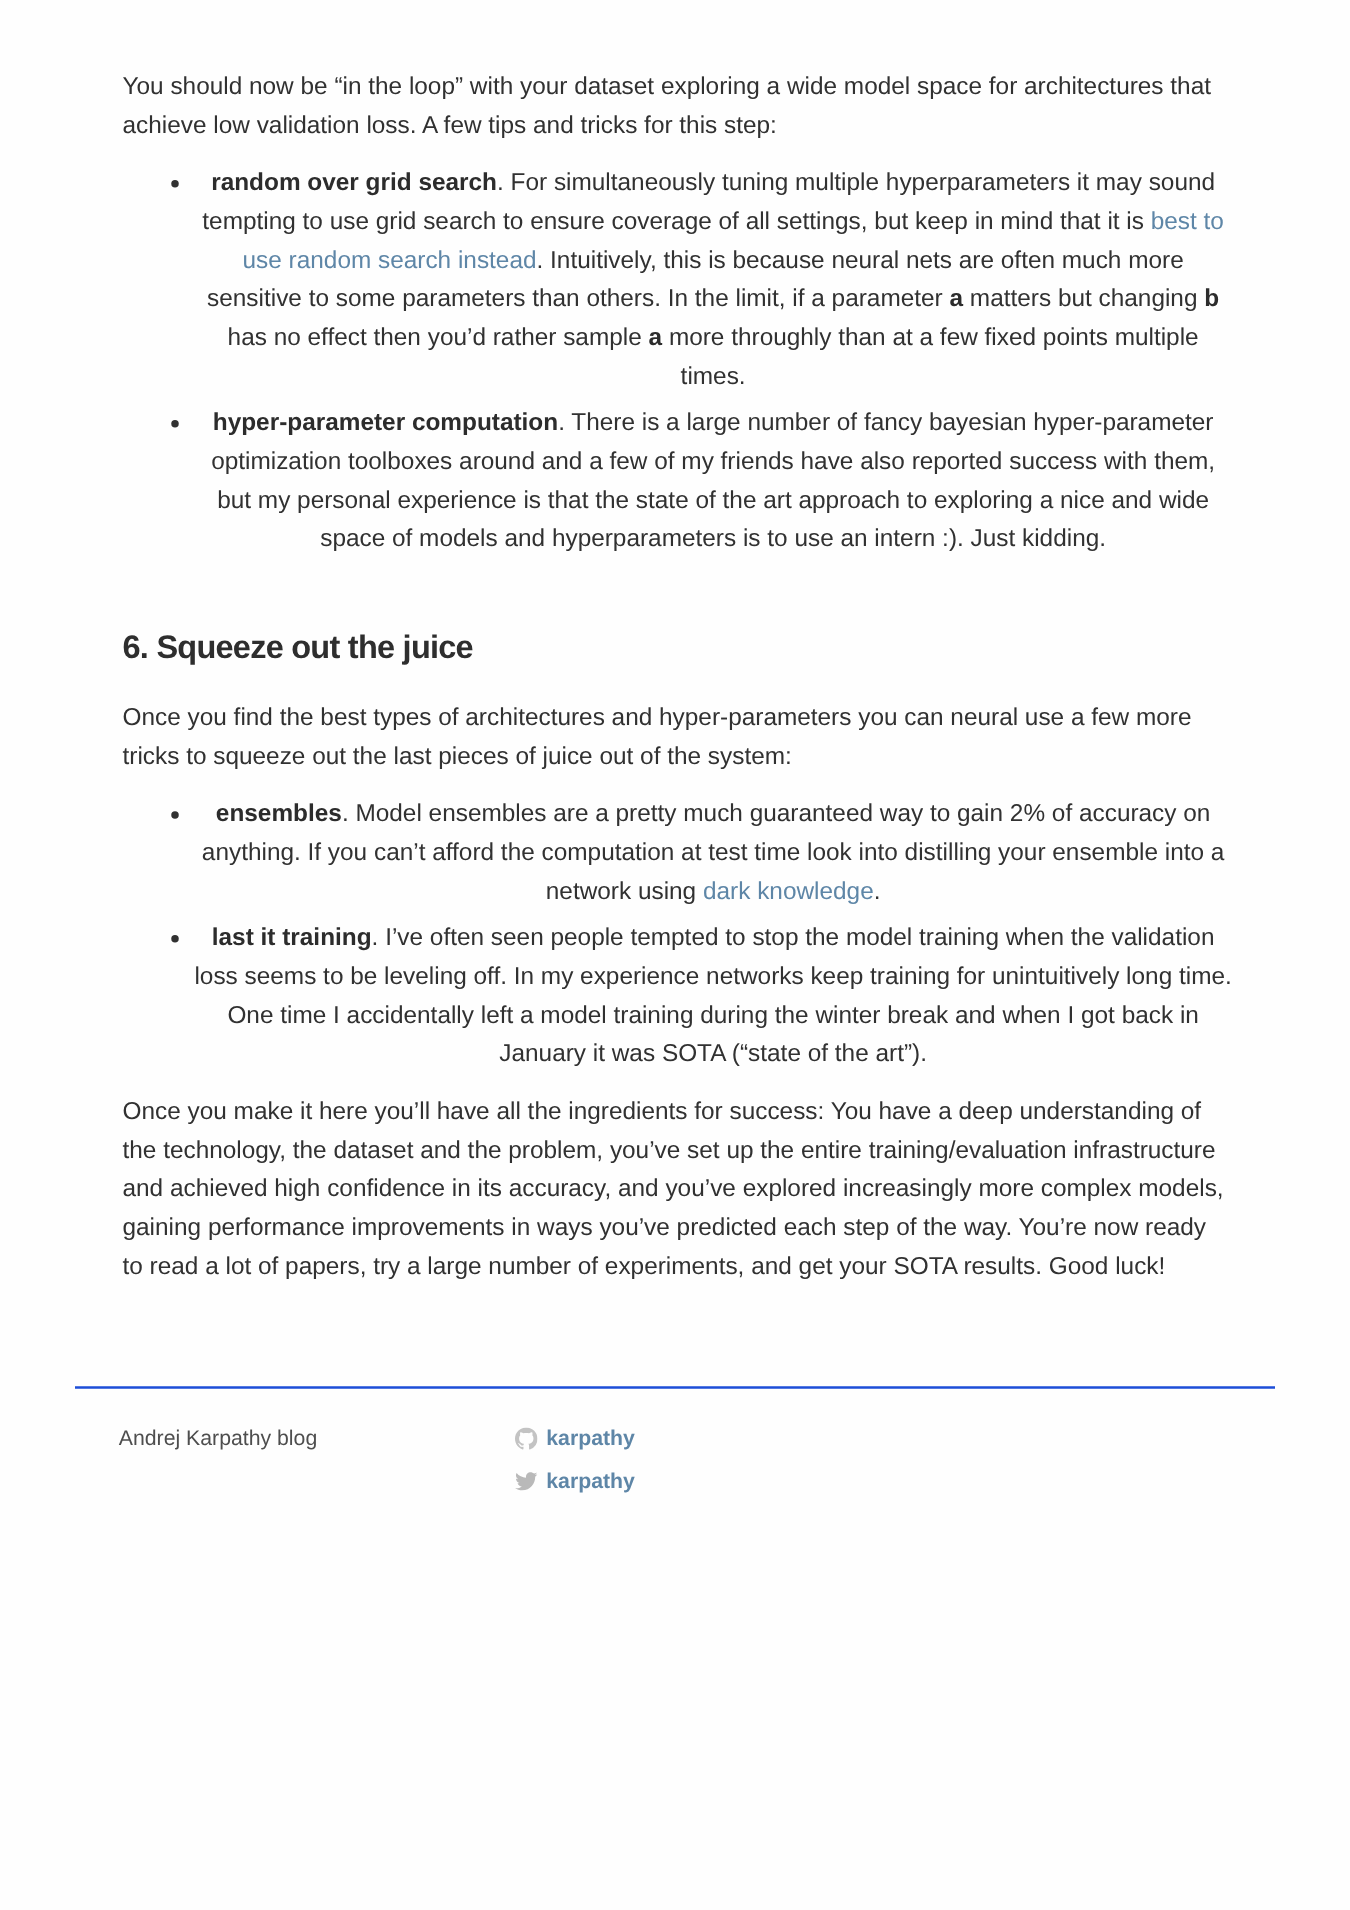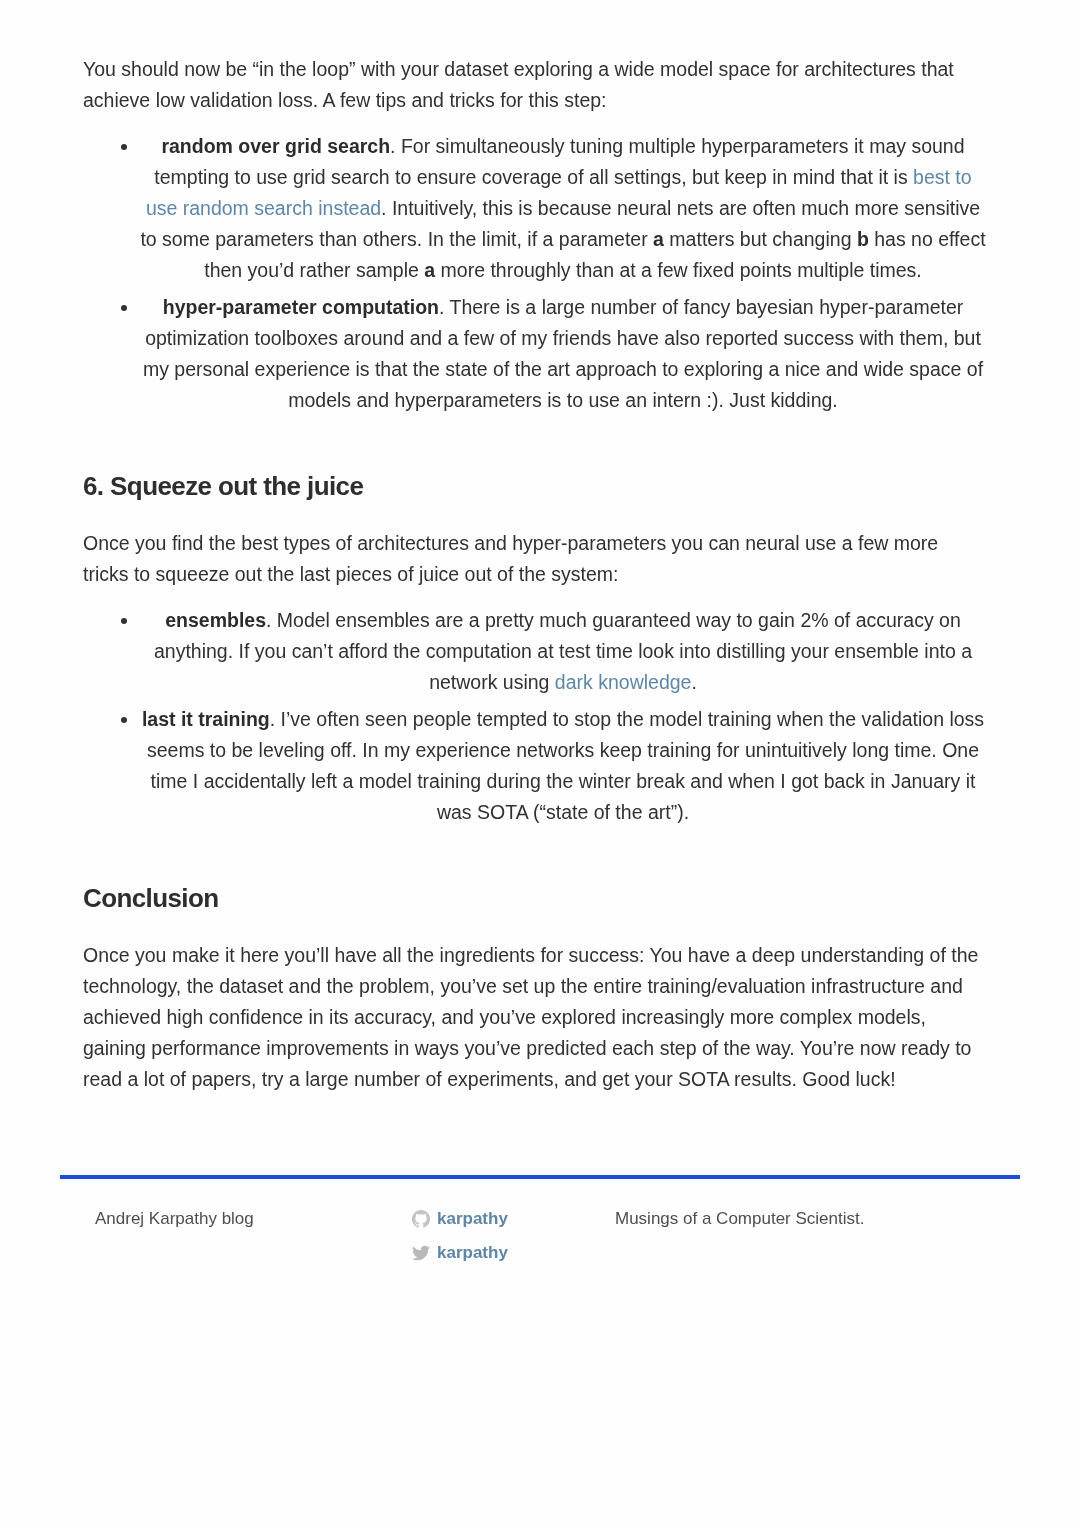--- a/index.html
+++ b/index.html
@@ -10,20 +10,21 @@
   body {
     width: 1080px;
     min-height: 1528px;
     margin: 0 auto;
     color: #313131;
   }
   .content {
     padding: 54px 94px 0 83px;
     font-size: 19.5px;
     line-height: 31px;
+    margin-left: 15px;
   }
   .content p { margin: 0 0 15px 0; }
   ul.bullets {
     margin: 15px 0 15px 38px;
     padding-left: 19px;
     list-style: disc outside;
   }
   ul.bullets li { margin-bottom: 6px; text-align: center; }
   strong { font-weight: 700; color: #2c2c2c; }
   a.inline-link, a.footer-link {
@@ -34,21 +35,21 @@
   h2.section-heading {
     font-size: 26px;
     font-weight: 700;
     letter-spacing: -0.6px;
     color: #2e2e2e;
     margin: 54px 0 26px 0;
     line-height: 32px;
   }
   .site-footer {
     margin: 80px 60px 0 60px;
-    border-top: 4px solid #1d4ed8;
+    border-top: 2px solid #1d4ed8;
     padding: 28px 0 40px 0;
   }
   .footer-cols {
     display: flex;
     align-items: flex-start;
     padding-left: 35px;
     font-size: 17px;
     line-height: 1.45;
     color: #4e4e4e;
   }
@@ -87,21 +88,20 @@
 
   <ul class="bullets">
     <li>
       <strong>ensembles</strong><span>. Model ensembles are a pretty much guaranteed way to gain 2% of accuracy on anything. If you can’t afford the computation at test time look into distilling your ensemble into a network using </span><a class="inline-link">dark knowledge</a><span>.</span>
     </li>
     <li>
       <strong>last it training</strong><span>. I’ve often seen people tempted to stop the model training when the validation loss seems to be leveling off. In my experience networks keep training for unintuitively long time. One time I accidentally left a model training during the winter break and when I got back in January it was SOTA (“state of the art”).</span>
     </li>
   </ul>
 
-  <h2 class="section-heading">Conclusion</h2>
 
   <p>Once you make it here you’ll have all the ingredients for success: You have a deep understanding of the technology, the dataset and the problem, you’ve set up the entire training/evaluation infrastructure and achieved high confidence in its accuracy, and you’ve explored increasingly more complex models, gaining performance improvements in ways you’ve predicted each step of the way. You’re now ready to read a lot of papers, try a large number of experiments, and get your SOTA results. Good luck!</p>
 
 </main>
 
 <footer class="site-footer">
   <div class="footer-cols">
 
     <div class="footer-col-1">
       <span>Andrej Karpathy blog</span>
@@ -119,18 +119,15 @@
       <div class="social-row">
         <span class="icon">
           <svg viewBox="0 0 16 16" aria-hidden="true">
             <path fill="#b9b9b9" d="M15.969 3.058c-.586.26-1.217.437-1.878.516.675-.405 1.194-1.045 1.438-1.809-.632.375-1.332.648-2.076.795-.596-.636-1.446-1.033-2.387-1.033-1.806 0-3.27 1.464-3.27 3.27 0 .256.029.506.085.745-2.718-.136-5.128-1.438-6.741-3.416-.282.483-.443 1.044-.443 1.643 0 1.134.577 2.135 1.455 2.722-.536-.017-1.04-.164-1.48-.41v.041c0 1.584 1.127 2.906 2.623 3.206-.274.075-.563.115-.861.115-.211 0-.416-.021-.616-.059.416 1.299 1.624 2.245 3.055 2.271-1.119.877-2.529 1.4-4.061 1.4-.264 0-.524-.015-.78-.046 1.447.928 3.166 1.469 5.013 1.469 6.015 0 9.304-4.983 9.304-9.304 0-.142-.003-.283-.009-.423.639-.461 1.193-1.037 1.632-1.693z"></path>
           </svg>
         </span>
         <a class="footer-link">karpathy</a>
       </div>
     </div>
 
-    <div class="footer-col-3">
-      <span>Musings of a Computer Scientist.</span>
-    </div>
 
   </div>
 </footer>
 
 </body></html>

